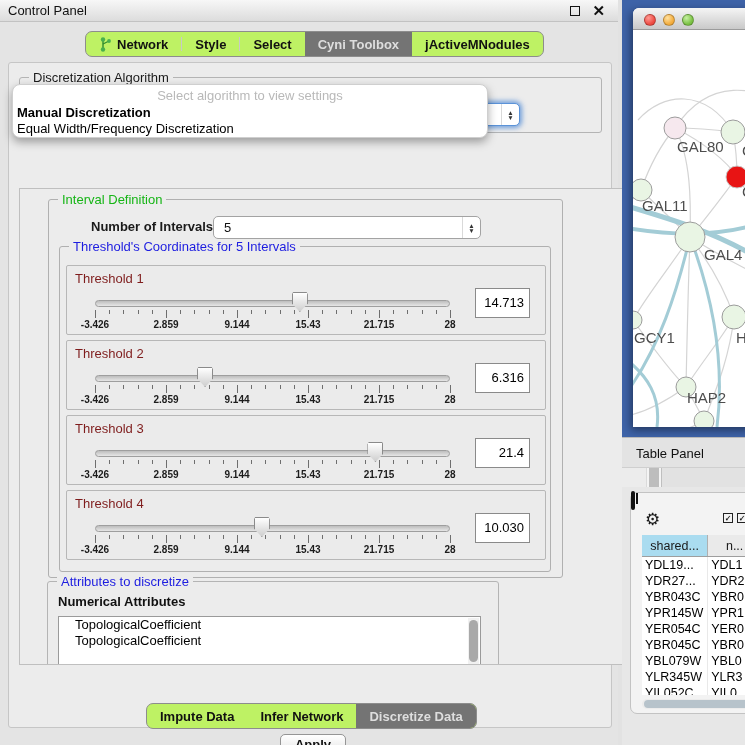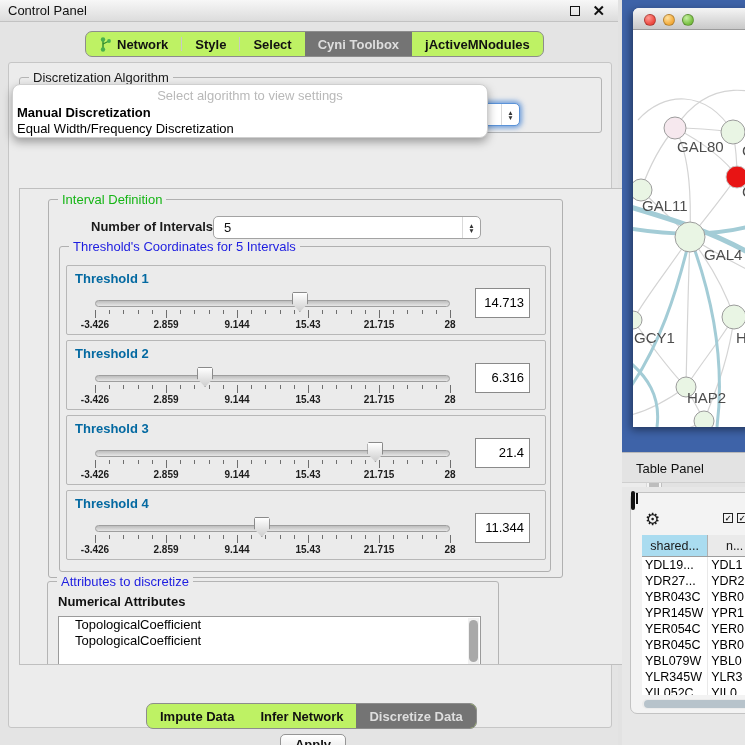--- a/index.html
+++ b/index.html
@@ -49,21 +49,21 @@
 
   
   #scrollwrap { position:absolute; left:18px; top:187px; width:643px; height:477px;
     background:#ececec; border:1px solid #bfbfbf; overflow:hidden; }
   .vscroll { position:absolute; right:0; top:0; width:15px; height:100%; background:#f4f4f4; border-left:1px solid #dadada; }
   .vscroll .thumb { position:absolute; left:2px; width:10px; border-radius:6px; background:#bdbdbd; }
 
   
   .tbox { position:absolute; left:6px; width:480px; height:70px; background:#ebebeb;
     border:1px solid #b7b7b7; border-radius:2px; }
-  .tbox .ttl { position:absolute; left:8px; top:5px; font-weight:bold; font-size:13px; color:#0369a1; }
+  .tbox .ttl { position:absolute; left:8px; top:5px; font-weight:normal; font-size:13px; color:#7f1d1d; }
   .track { position:absolute; left:28px; top:34px; width:355px; height:7px; border-radius:4px;
     background:linear-gradient(#bdbdbd,#e6e6e6); border:1px solid #9e9e9e; }
   .handle { position:absolute; top:26px; width:16px; height:20px;
     background:linear-gradient(#ffffff,#cfcfcf); border:1px solid #8a8a8a;
     clip-path:polygon(8% 0,92% 0,100% 12%,100% 58%,50% 100%,0 58%,0 12%); }
   .ticks { position:absolute; left:28px; top:44px; width:355px; height:8px; }
   .tick { position:absolute; top:0; width:1px; background:#6e6e6e; }
   .tlabels { position:absolute; left:28px; top:53px; width:355px; height:12px; }
   .tlab { position:absolute; transform:translateX(-50%); font-size:10px; font-weight:bold; color:#1c1c1c; white-space:nowrap; }
   .vbox { position:absolute; left:408px; top:22px; width:55px; height:30px; background:#fff;
@@ -89,21 +89,21 @@
   #mac-window { position:absolute; left:633px; top:8px; width:120px; height:419px; background:#fff;
     border-radius:6px 0 0 0; box-shadow:-2px 3px 8px rgba(0,0,0,.45); overflow:hidden; }
   #mac-titlebar { position:absolute; left:0; top:0; width:100%; height:22px;
     background:linear-gradient(#f5f5f5,#c9c9c9); border-bottom:1px solid #9b9b9b; }
   .tl { position:absolute; top:6px; width:12px; height:12px; border-radius:50%; border:1px solid rgba(0,0,0,.25); }
   .tl.red { left:11px; background:radial-gradient(circle at 35% 30%, #ff9a94, #ee4b42 65%); }
   .tl.yel { left:30px; background:radial-gradient(circle at 35% 30%, #ffe1a0, #f3ac3c 65%); }
   .tl.grn { left:49px; background:radial-gradient(circle at 35% 30%, #c6f0a2, #7ac143 65%); }
   #net-svg { position:absolute; left:0; top:22px; }
 
-  #table-header { position:absolute; left:622px; top:452px; width:123px; height:31px; background:#e3e3e3;
+  #table-header { position:absolute; left:622px; top:437px; width:123px; height:31px; background:#e3e3e3;
     border-top:1px solid #b9b9b9; border-bottom:1px solid #cfcfcf; }
   #table-header span { position:absolute; left:14px; top:8px; font-size:13px; color:#111; }
   #table-body { position:absolute; left:622px; top:487px; width:123px; height:258px; background:#e7e7e7; }
   #table-inner { position:absolute; left:8px; top:5px; width:130px; height:222px; background:#f3f3f3;
     border:1px solid #c3c3c3; border-radius:7px; }
   .tbar-ico { position:absolute; color:#1a1a1a; }
   #gear-ico { left:14px; top:16px; font-size:17px; }
   #split-ico { left:48px; top:18px; width:15px; height:15px; border:2px solid #111; border-radius:2px; }
   #split-ico::after { content:""; position:absolute; left:5px; top:0; width:2px; height:11px; background:#111; }
   .chk-ico { top:20px; width:10px; height:10px; border:1.4px solid #222; font-size:8px; line-height:9px;
@@ -339,21 +339,21 @@
                 <div class="tick" style="left: 355px; height: 8px;"></div>
               </div>
               <div class="tlabels">
                 <span class="tlab" style="left: 0px;">-3.426</span>
                 <span class="tlab" style="left: 71px;">2.859</span>
                 <span class="tlab" style="left: 142px;">9.144</span>
                 <span class="tlab" style="left: 213px;">15.43</span>
                 <span class="tlab" style="left: 284px;">21.715</span>
                 <span class="tlab" style="left: 355px;">28</span>
               </div>
-              <div class="vbox">11.344</div>
+              <div class="vbox">10.030</div>
             </div>
           </div>
       </div>
 
       <div class="groupbox" style="left:27px; top:392px; width:452px; height:130px;">
         <span class="gtitle" style="color:#1d1de0;">Attributes to discretize</span>
         <span id="attr-sub">Numerical Attributes</span>
         <div id="attr-list">
           <div class="lscroll">
               <div class="thumb"></div>

